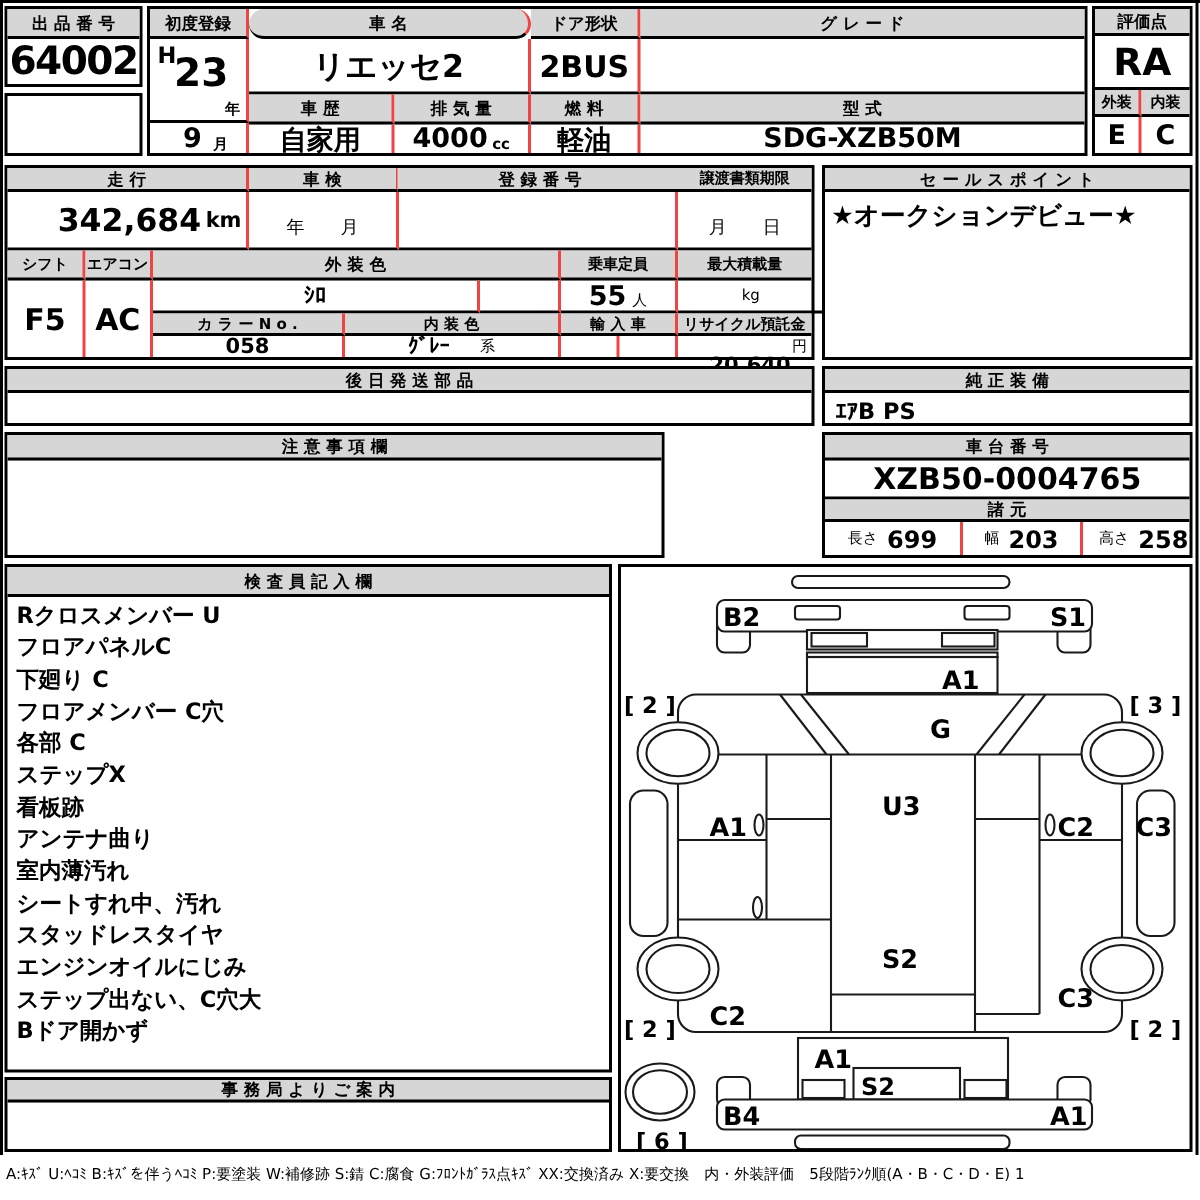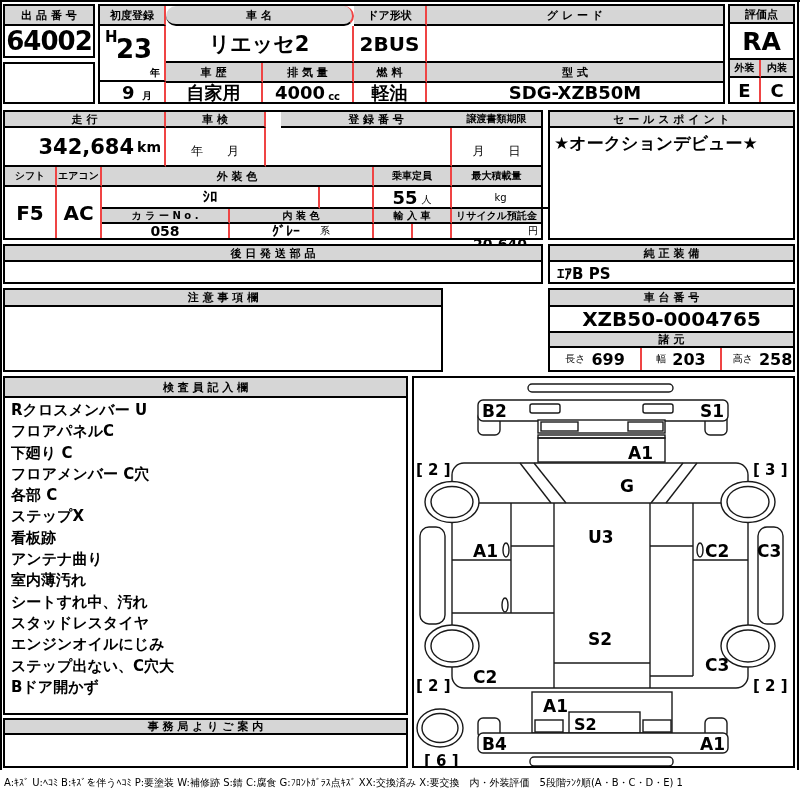--- a/index.html
+++ b/index.html
@@ -71,21 +71,21 @@
   <div class="val abs bb" style="left:0;top:18px;width:63px;height:36px;font-size:25px;">RA</div>
   <div class="hdr abs bb br" style="left:0;top:54px;width:31px;height:18px;font-size:10px;">外装</div>
   <div class="hdr abs bb" style="left:31px;top:54px;width:32px;height:18px;font-size:10px;">内装</div>
   <div class="val abs br" style="left:0;top:72px;width:31px;height:24px;font-size:18px;">E</div>
   <div class="val abs" style="left:31px;top:72px;width:32px;height:24px;font-size:18px;">C</div>
 </div>
 
 <div class="box" style="left:3px;top:110px;width:540px;height:130px;">
   <div class="hdr abs bb br" style="left:0;top:0;width:161px;height:16px;">走 行</div>
   <div class="hdr abs bb br" style="left:161px;top:0;width:100px;height:16px;">車 検</div>
-  <div class="hdr abs bb br" style="left:276px;top:0;width:192px;height:16px;">登 録 番 号</div>
+  <div class="hdr abs bb br" style="left:260px;top:0;width:192px;height:16px;">登 録 番 号</div>
   <div class="hdr abs bb" style="left:447px;top:0;width:89px;height:16px;font-size:10px;">譲渡書類期限</div>
 
   <div class="val abs bb br" style="left:0;top:16px;width:161px;height:39px;justify-content:flex-end;padding-right:3px;gap:3px;">
     <span style="font-size:21px;">342,684</span>
     <span class="unit" style="font-size:14px;">km</span>
   </div>
   <div class="val abs bb br" style="left:161px;top:16px;width:100px;height:39px;font-size:12px;font-weight:normal;align-items:flex-end;padding-bottom:5px;">年　　月</div>
   <div class="val abs bb br" style="left:261px;top:16px;width:186px;height:39px;"></div>
   <div class="val abs bb" style="left:447px;top:16px;width:89px;height:39px;font-size:12px;font-weight:normal;align-items:flex-end;padding-bottom:5px;">月　　日</div>
 

